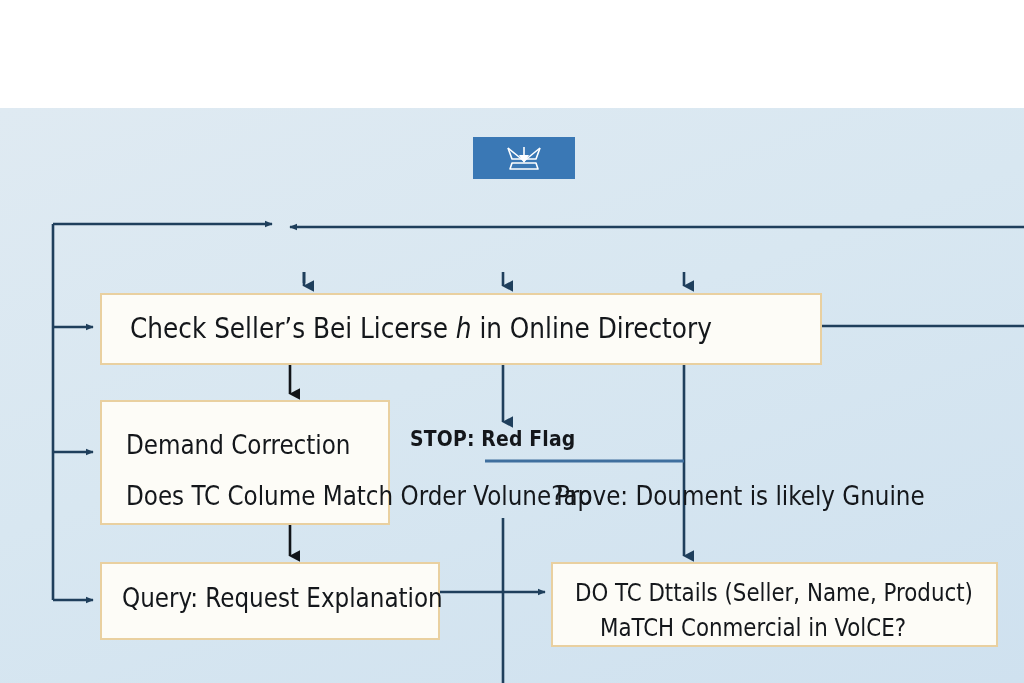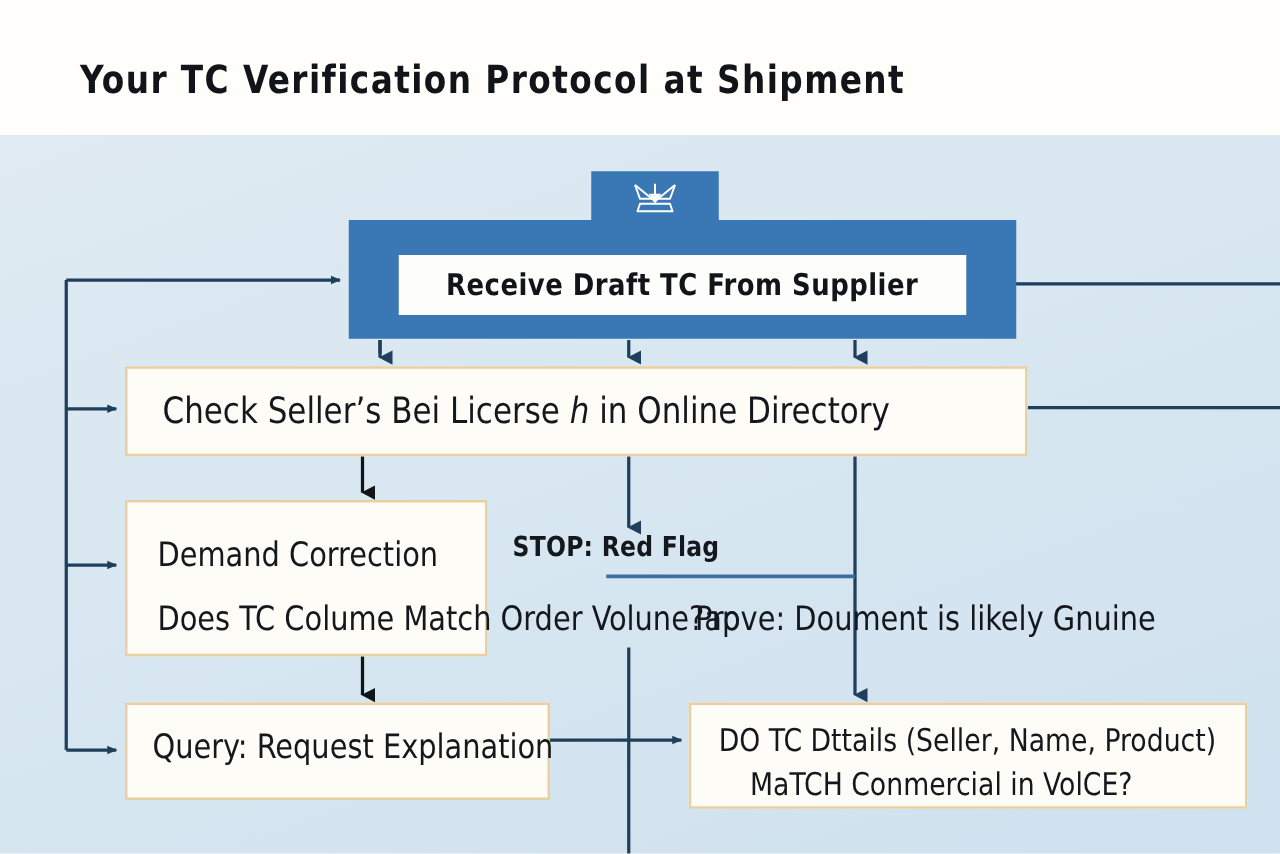--- a/index.html
+++ b/index.html
@@ -103,23 +103,20 @@
   }
   #lbl-volume{left:126px;top:480px;font-size:27px;font-weight:400;}
   #lbl-prove{left:556px;top:480px;font-size:27px;font-weight:400;}
   #lbl-stop{left:410px;top:426px;font-size:22px;font-weight:700;letter-spacing:.2px;}
 </style>
 </head>
 <body>
 
 <div id="stage">
 
-  <div class="header">
-    <div class="header-title">Your TC Verification Protocol at Shipment</div>
-  </div>
 
   <div class="canvas"></div>
 
   <svg class="wires" viewBox="0 0 1024 683" xmlns="http://www.w3.org/2000/svg">
     <defs>
       <marker id="ah-r" markerWidth="9" markerHeight="9" refX="7.2" refY="4" orient="auto" markerUnits="userSpaceOnUse">
         <path d="M0,0.6 L8,4 L0,7.4 z" fill="#1f3f5c"></path>
       </marker>
       <marker id="ah-l" markerWidth="9" markerHeight="9" refX="7.2" refY="4" orient="auto" markerUnits="userSpaceOnUse">
         <path d="M0,0.6 L8,4 L0,7.4 z" fill="#1f3f5c"></path>
@@ -178,25 +175,20 @@
           <path d="M4,5 L8,16 L20,16"></path>
           <path d="M36,5 L32,16 L20,16"></path>
           <path d="M8,20 L32,20 L34,26 L6,26 z"></path>
         </g>
         <path d="M20,4 L20,13" stroke="#ffffff" stroke-width="1.6"></path>
         <path d="M15,12 L25,12 L20,20 z" fill="#ffffff"></path>
       </svg>
     </span>
   </div>
 
-  <div class="blue-node">
-    <div class="blue-node-inner">
-      <span class="blue-node-label">Receive Draft TC From Supplier</span>
-    </div>
-  </div>
 
   <div class="box" id="box-directory"></div>
   <div class="box-text" id="lbl-directory">Check Seller’s Bei Licerse ℎ in Online Directory</div>
 
   <div class="box" id="box-demand"></div>
   <div class="box-text" id="lbl-demand">Demand Correction</div>
 
   <div class="box" id="box-query"></div>
   <div class="box-text" id="lbl-query">Query:  Request Explanation</div>
 

